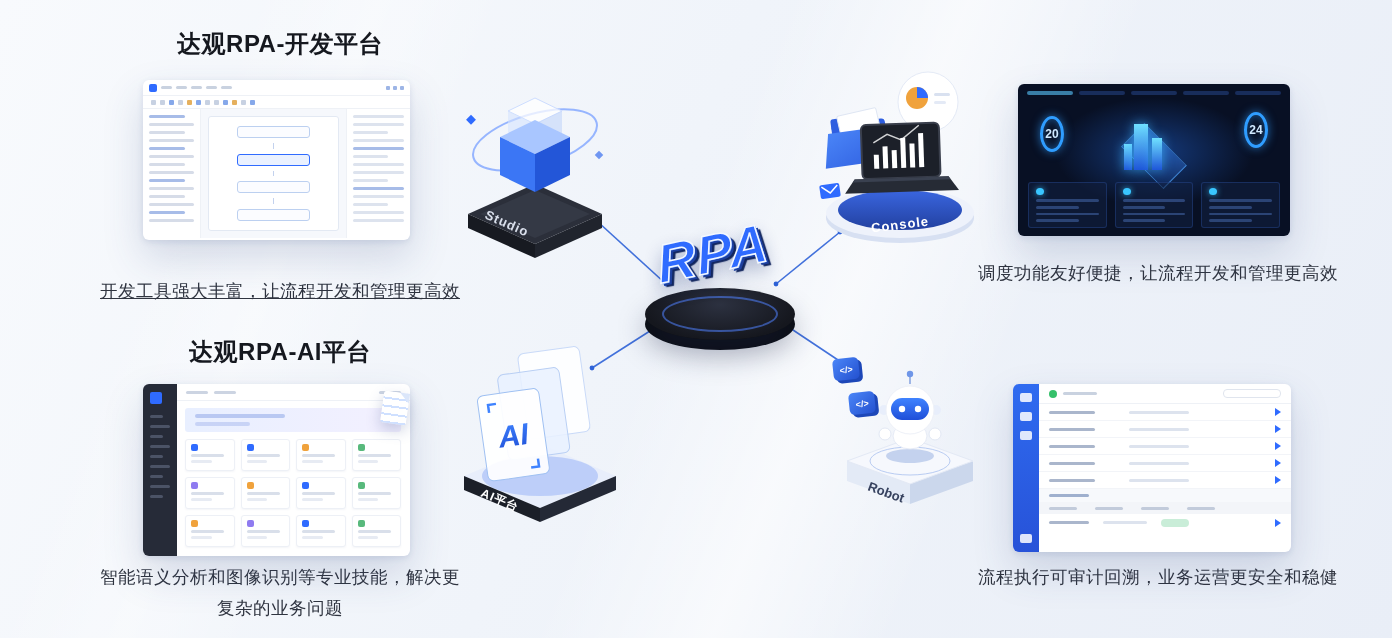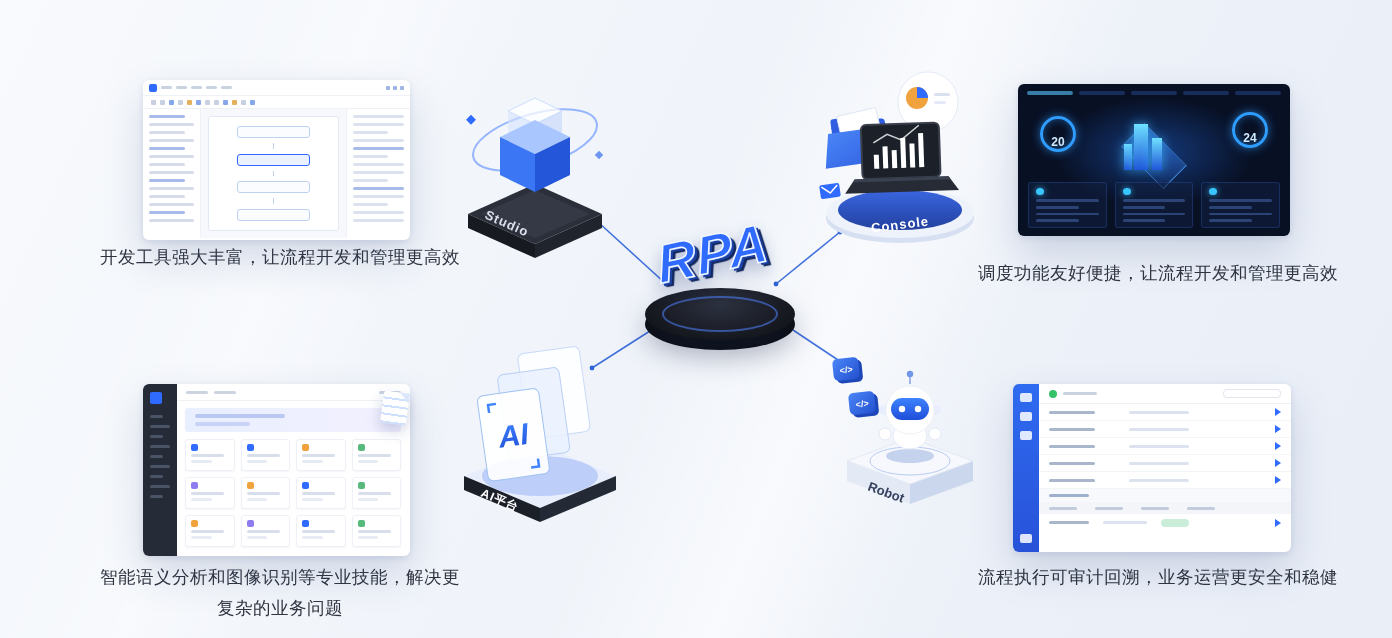--- a/index.html
+++ b/index.html
@@ -50,23 +50,23 @@
   .dev-right span:nth-child(3n){ width:68%; }
   .dev-right span:nth-child(5n){ background:#a7bce8; }
 
   
   .shot.ctrl{ left:1018px; top:84px; width:272px; height:152px; background:#081024; }
   .ctrl-glow{ position:absolute; left:50%; top:45%; width:200px; height:110px; transform:translate(-50%,-50%);
               background:radial-gradient(ellipse at center, rgba(40,120,255,.40), rgba(40,120,255,0) 70%); }
   .ctrl-top{ position:absolute; top:7px; left:9px; right:9px; height:5px; display:flex; gap:6px; }
   .ctrl-top span{ flex:1; height:4px; background:rgba(70,130,255,.25); border-radius:2px; }
   .ctrl-top span:first-child{ background:rgba(90,200,255,.6); }
-  .gauge{ position:absolute; width:36px; height:36px; border-radius:50%; border:3px solid #2f9dff;
+  .gauge{ position:absolute; width:24px; height:36px; border-radius:50%; border:3px solid #2f9dff;
           box-shadow:0 0 10px rgba(47,157,255,.65), inset 0 0 8px rgba(47,157,255,.45);
-          color:#cfe9ff; display:flex; align-items:flex-end; justify-content:center; font-size:12px; font-weight:bold; }
+          color:#cfe9ff; display:flex; align-items:center; justify-content:center; font-size:12px; font-weight:bold; }
   .gauge.g1{ left:22px; top:32px; }
   .gauge.g2{ right:22px; top:28px; }
   .building{ position:absolute; left:50%; top:22px; transform:translateX(-50%); width:96px; height:76px; }
   .building .base{ position:absolute; left:18px; bottom:-4px; width:60px; height:60px;
                    background:linear-gradient(135deg, rgba(60,140,255,.55), rgba(20,60,160,.15));
                    transform:rotate(45deg) scale(1,.55); border:1px solid rgba(90,180,255,.5); }
   .tower{ position:absolute; bottom:12px; background:linear-gradient(#6fe0ff,#1e56d8);
           box-shadow:0 0 12px rgba(60,180,255,.8); }
   .tower.t1{ left:28px; width:14px; height:46px; }
   .tower.t2{ left:46px; width:10px; height:32px; }
@@ -177,22 +177,24 @@
         <circle cx="666" cy="284" r="2.4"></circle>
       <circle cx="776" cy="284" r="2.4"></circle>
         <circle cx="840" cy="232" r="2.4"></circle>
       <circle cx="664" cy="322" r="2.4"></circle>
         <circle cx="592" cy="368" r="2.4"></circle>
       <circle cx="778" cy="320" r="2.4"></circle>
         <circle cx="844" cy="364" r="2.4"></circle>
     </g>
   </svg>
 
-
-  <div class="caption" style="left:60px; top:242px; width:440px;">开发工具强大丰富，让流程开发和管理更高效</div>
+  <div class="sec-title" style="left:60px; top:28px; width:440px;">达观RPA-开发平台</div>
+  <div class="sec-title" style="left:60px; top:336px; width:440px;">达观RPA-AI平台</div>
+
+  <div class="caption" style="left:60px; top:276px; width:440px;text-decoration:underline;">开发工具强大丰富，让流程开发和管理更高效</div>
   <div class="caption" style="left:930px; top:258px; width:456px;">调度功能友好便捷，让流程开发和管理更高效</div>
   <div class="caption" style="left:60px; top:562px; width:440px;">智能语义分析和图像识别等专业技能，解决更
 复杂的业务问题</div>
   <div class="caption" style="left:930px; top:562px; width:456px;">流程执行可审计回溯，业务运营更安全和稳健</div>
 
   <div class="shot dev">
     <div class="dev-titlebar">
       <span class="dev-logo"></span>
       <span class="dev-menu">
           <span></span>

